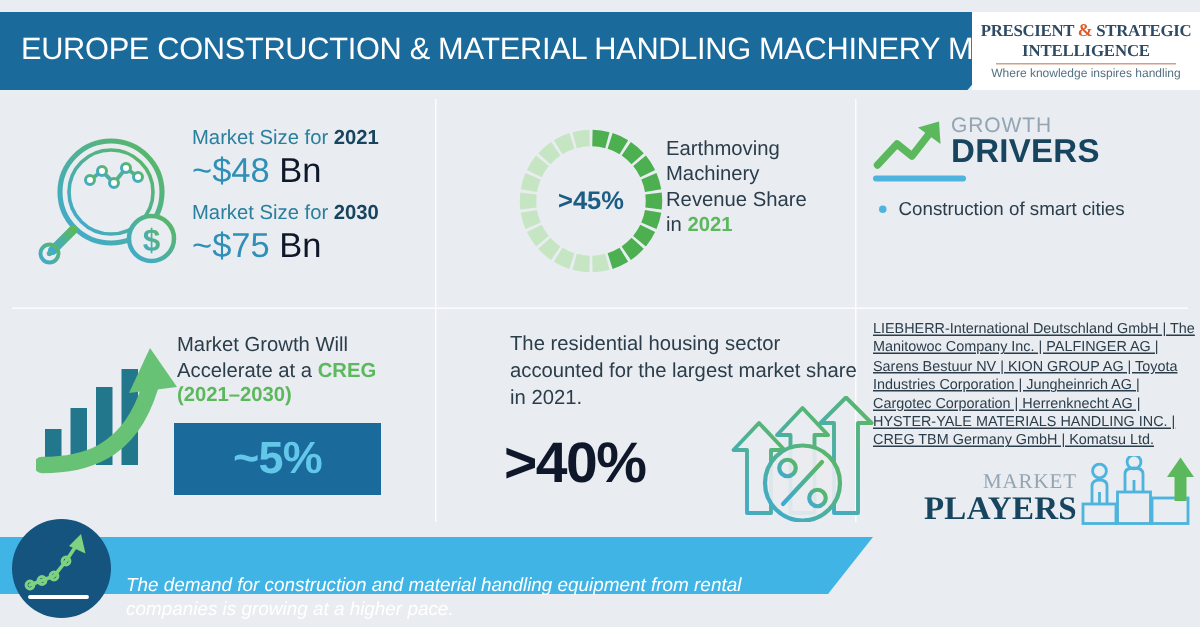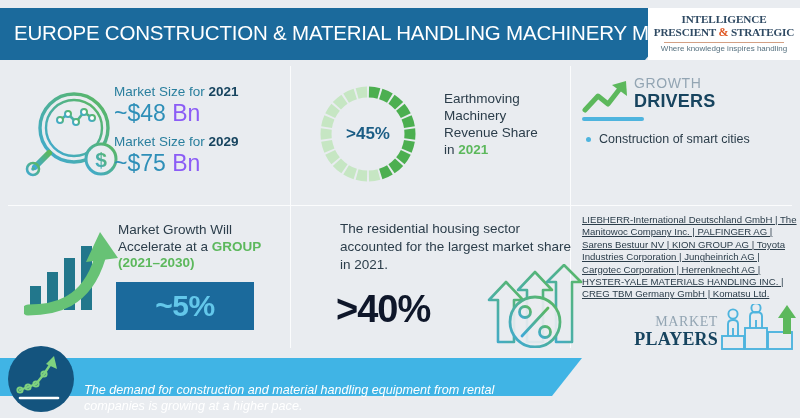--- a/index.html
+++ b/index.html
@@ -38,44 +38,44 @@
   
   .vdiv { position:absolute; width:1px; background:#fbfcfd; }
   .hdiv { position:absolute; height:1px; background:#fbfcfd; }
 
   
   .panel { position:absolute; }
 
   
   #q1 { left:0; top:64px; width:290px; height:140px; }
   #ms-icon { position:absolute; left:22px; top:22px; width:104px; height:104px; }
-  #ms-text { position:absolute; left:114px; top:20px; width:160px; }
+  #ms-text { position:absolute; left:128px; top:20px; width:160px; }
   .ms-label { font-size:13.5px; color:#2a7f9e; margin-bottom:1px; white-space:nowrap;}
   .ms-label b { color:#17445f; font-weight:700; }
   .ms-value { font-size:23px; color:#2e8fb8; font-weight:400; margin-bottom:7px; white-space:nowrap;}
-  .ms-value .bn { color:#8b5cf6;margin-top:44px; }
+  .ms-value .bn { color:#0f172a;margin-top:44px; }
 
   
   #q2 { left:292px; top:64px; width:278px; height:140px; }
-  #donut-wrap { position:absolute; left:24px; top:18px; width:104px; height:104px;text-align:center; }
+  #donut-wrap { position:absolute; left:50px; top:18px; width:104px; height:104px;text-align:center; }
   #donut-label {
     position:absolute; left:0; top:0; width:104px; height:104px;
     display:flex; align-items:center; justify-content:center;
     font-size:17px; font-weight:700; color:#1b5d85;
   }
   #donut-text { position:absolute; left:152px; top:26px; width:125px;
     font-size:13.5px; line-height:17px; color:#2b3d4a; }
   #donut-text .yr { color:#5cb85c; font-weight:700; }
 
   
   #q3 { left:572px; top:64px; width:228px; height:140px; }
   #gd-arrow { position:absolute; left:10px; top:12px; width:48px; height:40px; }
   #gd-title { position:absolute; left:62px; top:12px; }
   .kicker { font-size:14px; color:#93a5b3; letter-spacing:0.6px; line-height:15px; }
-  .kicker-b { font-size:18px; font-weight:700; color:#17445f; letter-spacing:0.2px; line-height:20px;}
+  .kicker-b { font-size:22px; font-weight:700; color:#17445f; letter-spacing:0.2px; line-height:20px;}
   #gd-underline { position:absolute; left:10px; top:53px; width:62px; height:4px;
     background:#4eb4de; border-radius:2px; }
   #gd-list { position:absolute; left:14px; top:68px; width:212px; }
   .gd-item { position:relative; padding-left:13px; font-size:12.5px; color:#2b3d4a;
     line-height:15px; margin-bottom:11px; }
   .gd-item::before { content:""; position:absolute; left:0; top:5px;
     width:5px; height:5px; border-radius:50%; background:#4eb4de; }
 
   
   #q4 { left:0; top:206px; width:290px; height:142px; }
@@ -117,22 +117,22 @@
     color:#ffffff; font-style:italic; font-size:12.6px; line-height:16px;margin-top:20px;
   }
 </style>
 </head>
 <body>
 
 <div id="header">
   <div id="header-bar"></div>
   <div id="header-title">EUROPE CONSTRUCTION &amp; MATERIAL HANDLING MACHINERY MARKET</div>
   <div id="logo-box">
+    <div id="logo-l1"><span>PRESCIENT </span><span id="logo-amp">&amp;</span><span> STRATEGIC</span></div>
     <div id="logo-l2">INTELLIGENCE</div>
-    <div id="logo-l1"><span>PRESCIENT </span><span id="logo-amp">&amp;</span><span> STRATEGIC</span></div>
     <div id="logo-rule"></div>
     <div id="logo-tag">Where knowledge inspires handling</div>
   </div>
 </div>
 
 <div class="vdiv" style="left:290px; top:66px; height:282px;"></div>
 <div class="vdiv" style="left:570px; top:66px; height:282px;"></div>
 <div class="hdiv" style="left:8px; top:205px; width:784px;"></div>
 
 <div class="panel" id="q1">
@@ -162,21 +162,21 @@
     </g>
     <line x1="27" y1="67" x2="13" y2="81" stroke="url(#gradBG)" stroke-width="6" stroke-linecap="round"></line>
     <circle cx="11" cy="83" r="6" fill="none" stroke="url(#gradBG)" stroke-width="2.6"></circle>
     <circle cx="11" cy="83" r="1.8" fill="url(#gradBG)"></circle>
     <circle cx="79" cy="73" r="15" fill="#e9ecf0" stroke="url(#gradBG)" stroke-width="3"></circle>
     <text x="79" y="81" font-size="21" font-weight="700" text-anchor="middle" fill="url(#gradBG)" font-family="Liberation Sans, sans-serif">$</text>
   </svg>
   <div id="ms-text">
     <div class="ms-label"><span>Market Size for </span><b>2021</b></div>
     <div class="ms-value"><span>~$48</span><span class="bn"> Bn</span></div>
-    <div class="ms-label"><span>Market Size for </span><b>2029</b></div>
+    <div class="ms-label"><span>Market Size for </span><b>2030</b></div>
     <div class="ms-value"><span>~$75</span><span class="bn"> Bn</span></div>
   </div>
 </div>
 
 <div class="panel" id="q2">
   <div id="donut-wrap">
     <svg viewBox="0 0 104 104" width="104" height="104">
       <g id="donut-segments">
           <path d="M 52.95286801005682 10.010810408446673 A 42 42 0 0 1 62.915451582896324 11.44321367833188" stroke="#4CAF50" stroke-width="11" fill="none"></path>
           <path d="M 64.74399190375941 11.980121559943306 A 42 42 0 0 1 73.89946620529335 16.161286575503098" stroke="#4CAF50" stroke-width="11" fill="none"></path>
@@ -233,21 +233,21 @@
       <rect x="6" y="62" width="11" height="24"></rect>
       <rect x="23" y="48" width="11" height="38"></rect>
       <rect x="40" y="34" width="11" height="52"></rect>
       <rect x="57" y="22" width="11" height="64"></rect>
     </g>
     <path d="M4,86 C30,86 62,80 76,34" fill="none" stroke="#67c275" stroke-width="11" stroke-linecap="round"></path>
     <polygon points="62,38 94,34 76,8" fill="#67c275"></polygon>
   </svg>
   <div id="cagr-text">
     <span>Market Growth Will</span><br>
-    <span>Accelerate at a </span><span class="hl">GROUP</span><br>
+    <span>Accelerate at a </span><span class="hl">CREG</span><br>
     <span class="hl">(2021–2030)</span>
   </div>
   <div id="cagr-box">
     <span id="cagr-val">~5%</span>
   </div>
 </div>
 
 <div class="panel" id="q5">
   <div id="res-text">The residential housing sector accounted for the largest market share in 2021.</div>
   <div id="res-val">&gt;40%</div>

